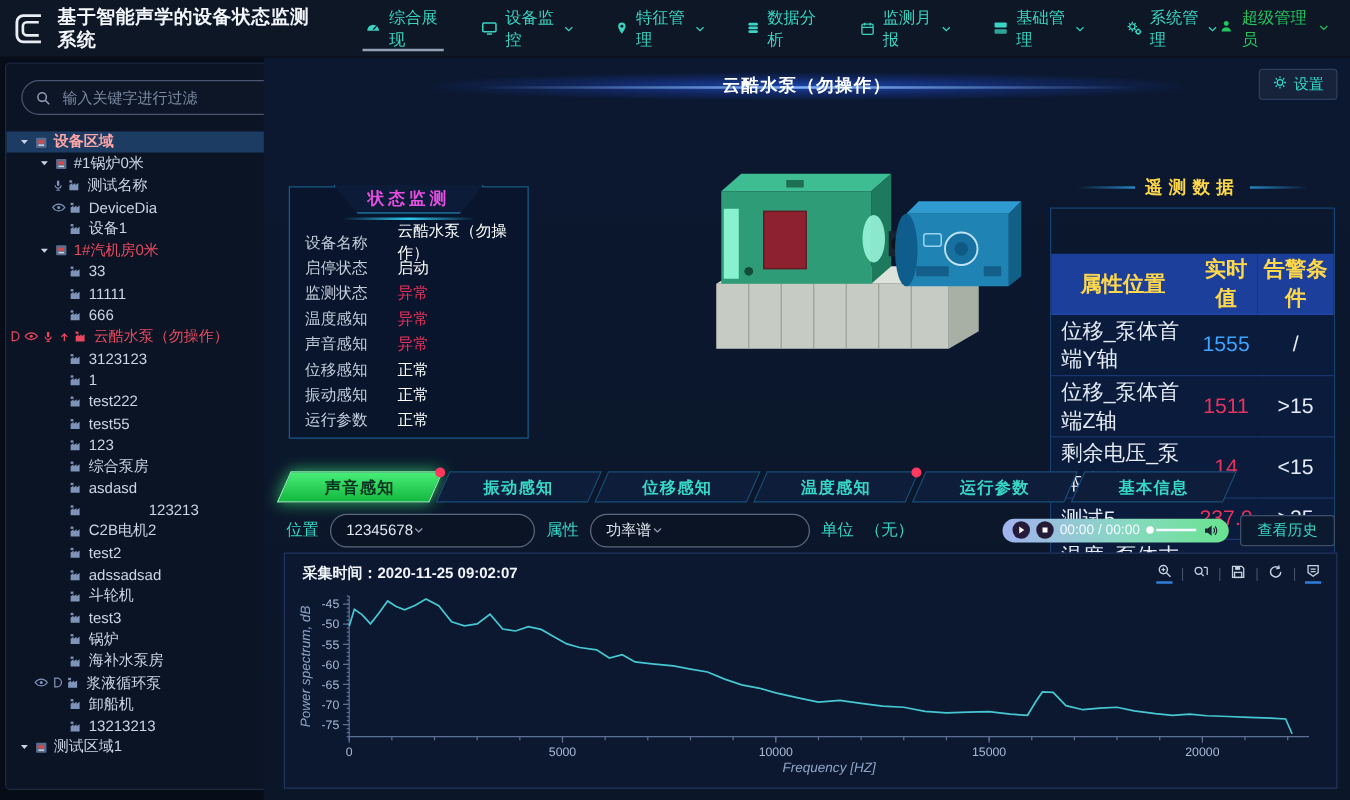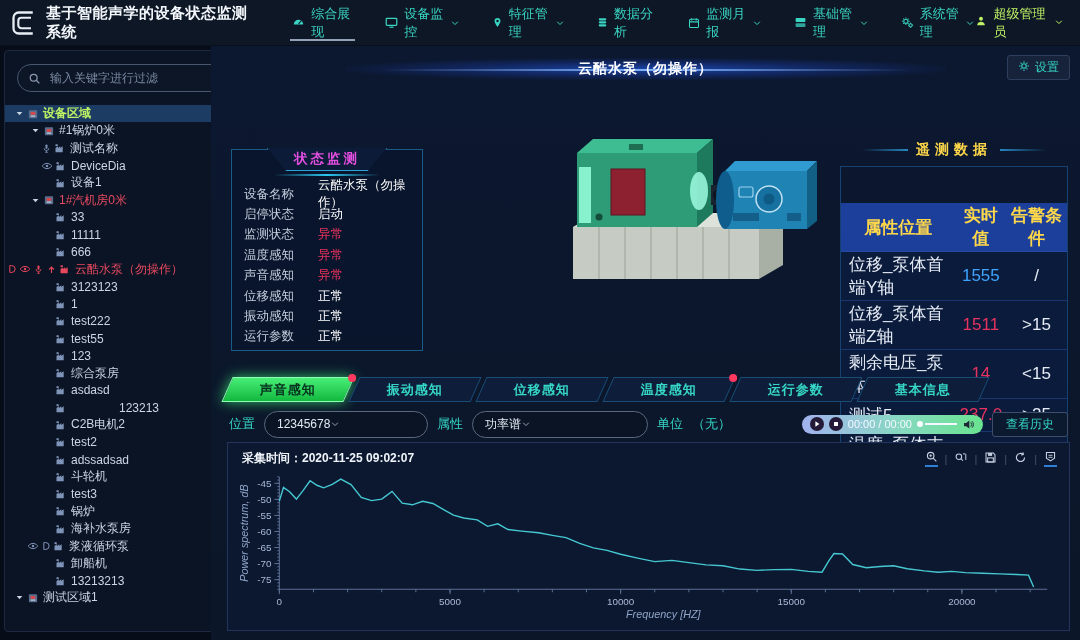--- a/index.html
+++ b/index.html
@@ -8,32 +8,32 @@
 
   
   .navbar{position:absolute;top:0;left:0;right:0;height:45px;background:#0e1726;display:flex;align-items:center;border-bottom:1px solid #0a1019;z-index:9;}
   .brand{display:flex;align-items:center;margin-left:10px;}
   .brand h1{font-size:15px;color:#f3f7fc;margin:0 0 0 8px;font-weight:bold;letter-spacing:.5px;}
   .logo{display:flex;color:#e9eef5;}
   .nav-items{display:flex;margin-left:42px;gap:32px;align-items:center;height:100%;}
   .nav-item{position:relative;display:flex;gap:6px;align-items:center;color:#39d4c2;font-size:13px;cursor:pointer;height:100%;}
   .nav-item .nicon{display:flex;}
   .nav-item.active::after{content:'';position:absolute;left:-2px;right:-2px;bottom:4px;height:2px;background:#93a1b6;}
-  .user-menu{margin-left:auto;margin-right:16px;color:#bef264;font-size:13px;display:flex;gap:6px;align-items:center;cursor:pointer;}
+  .user-menu{margin-left:auto;margin-right:16px;color:#22c55e;font-size:13px;display:flex;gap:6px;align-items:center;cursor:pointer;}
 
   
   .sidebar{position:absolute;top:45px;left:0;width:252px;bottom:0;background:#070d18;}
   .side-panel{position:absolute;top:5px;left:4px;right:3px;bottom:8px;background:#0b1424;border:1px solid #1c2940;border-radius:4px;}
   .search-box{margin:13px 12px 8px;display:flex;align-items:center;height:26px;border:1px solid #48566f;border-radius:14px;background:#0c1627;padding:0 10px;gap:7px;color:#8globe;}
   .search-box .nicon{color:#8d9ab0;display:flex;}
   .search-box input{background:transparent;border:none;color:#cfd9e8;font-size:12px;width:100%;outline:none;}
   .search-box input::placeholder{color:#7b89a1;}
   .tree{position:absolute;top:54px;left:0;right:3px;bottom:4px;overflow:hidden;font-size:12px;}
   .tree-row{display:flex;align-items:center;height:17.3px;color:#cbd5e5;white-space:nowrap;cursor:pointer;}
-  .tree-row.selected{background:#1c3c63;color:#bef264;font-weight:bold;}
+  .tree-row.selected{background:#1c3c63;color:#fca5a5;font-weight:bold;}
   .tree-row.red{color:#e84a60;}
   .caret{display:flex;color:#c9d4e4;margin-right:3px;flex:none;}
   .tico{display:flex;color:#7e93b8;margin-right:4px;flex:none;}
   .tree-row.red .tico{color:#e8475e;}
   .pre-ico{display:flex;margin-right:2px;flex:none;color:#7e93b8;}
   .tree-row.red .pre-ico{color:#e8475e;}
   .side-scroll{position:absolute;right:0px;top:310px;width:4px;height:42px;border-radius:2px;background:#3c5070;}
 
   
   .main{position:absolute;left:211px;top:45px;right:0;bottom:0;background:linear-gradient(180deg,#0c1830,#0b1628);}

